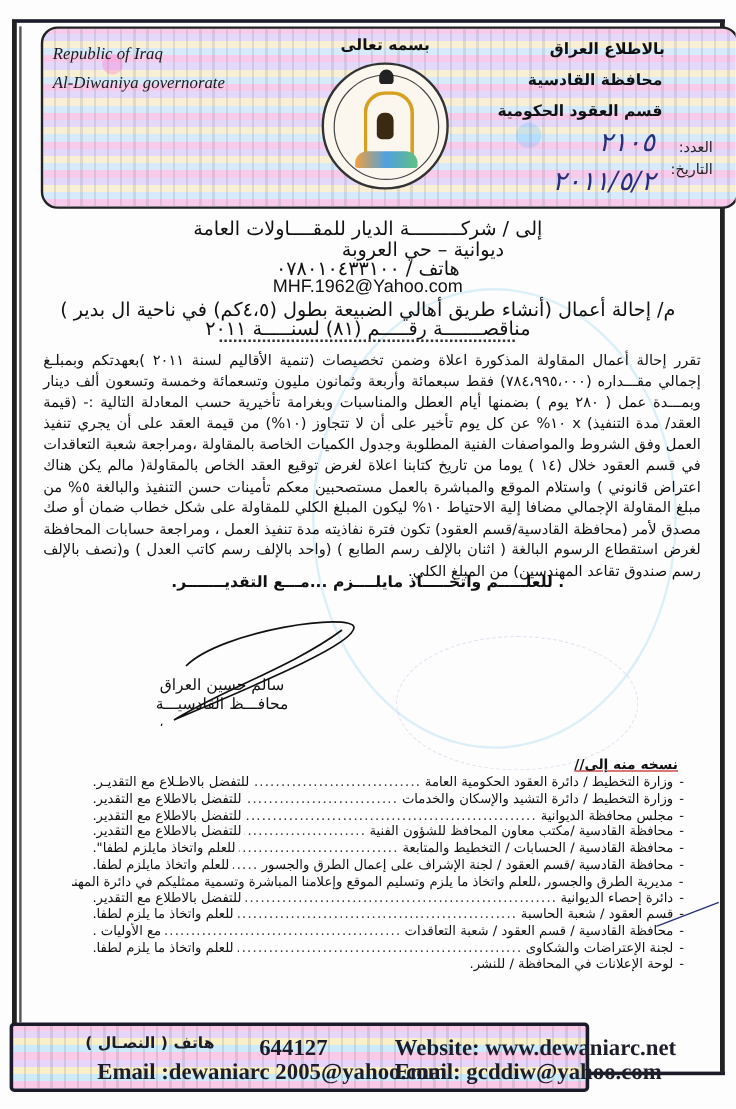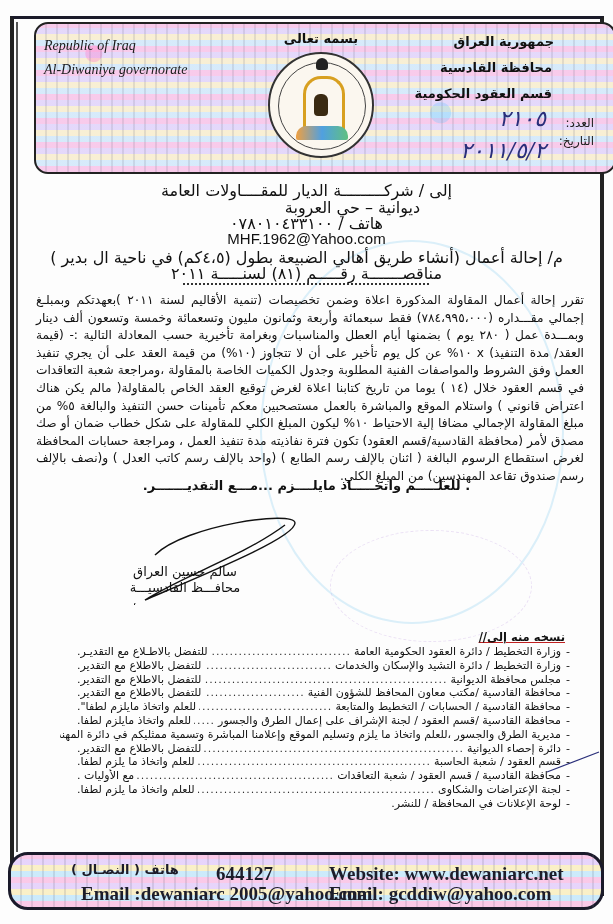--- a/index.html
+++ b/index.html
@@ -45,21 +45,21 @@
   .copies-title{position:absolute;right:48px;top:630px;font-weight:bold;font-size:11.5px;direction:rtl;text-decoration:underline;text-decoration-color:#c02020;}
   .copies{position:absolute;left:60px;top:645px;width:510px;direction:rtl;font-size:11px;line-height:13.8px;}
   .copy-row{display:flex;flex-direction:row;align-items:baseline;white-space:nowrap;overflow:hidden;}
   .copy-row .dash{margin-left:5px;}
   .copy-row .recipient{flex:0 0 auto;}
   .copy-row .leader{flex:1 1 auto;overflow:hidden;color:#333;letter-spacing:1px;margin:0 3px;}
   .copy-row .leader::after{content:"..............................................................................................................................";}
   .copy-row .action{flex:0 0 auto;margin-left:17px;}
   .pen-line{position:absolute;left:545px;top:750px;width:56px;height:26px;}
   
-  .footer{position:absolute;left:8px;top:852px;width:596px;height:58px;border:3px solid #1a1a2a;border-radius:20px;box-sizing:border-box;
+  .footer{position:absolute;left:8px;top:852px;width:483px;height:58px;border:3px solid #1a1a2a;border-radius:4px;box-sizing:border-box;
     background:repeating-linear-gradient(0deg, rgba(255,170,220,.55) 0 6px, rgba(170,230,255,.55) 6px 12px, rgba(255,240,160,.55) 12px 18px, rgba(220,190,255,.55) 18px 24px),#f5f0f7;}
   .footer-overlay{position:absolute;inset:0;background:repeating-linear-gradient(90deg, rgba(255,255,255,0) 0 9px, rgba(110,110,130,.18) 9px 11px);}
   .ft{position:absolute;font-family:"Liberation Serif",serif;font-weight:bold;font-size:19px;color:#1d1d2a;white-space:nowrap;}
   .ft-ar{position:absolute;font-weight:bold;font-size:13px;direction:rtl;color:#1d1d2a;}
 </style>
 </head>
 <body>
 
 <div class="page">
 
@@ -71,21 +71,21 @@
     <div class="hdr-en" style="top:14px;">Republic of Iraq</div>
     <div class="hdr-en" style="top:38px;">Al-Diwaniya governorate</div>
     <div class="bismillah">بسمه تعالى</div>
     <div class="logo">
       <div class="ring"></div>
       <div class="top"></div>
       <div class="arch"></div>
       <div class="pot"></div>
       <div class="base"></div>
     </div>
-    <div class="hdr-ar" style="top:10px;right:60px;">جمهورية العراق</div>
+    <div class="hdr-ar" style="top:10px;right:60px;">بالاطلاع العراق</div>
     <div class="hdr-ar" style="top:36px;right:62px;">محافظة القادسية</div>
     <div class="hdr-ar" style="top:62px;right:62px;">قسم العقود الحكومية</div>
     <div class="label-small" style="top:92px;right:20px;">العدد:</div>
     <div class="hand" style="top:82px;right:68px;">٢١٠٥</div>
     <div class="label-small" style="top:110px;right:20px;margin-left:38px;">التاريخ:</div>
     <div class="hand" style="top:114px;right:68px;">٢٠١١/٥/٢</div>
   </div>
 
   <div class="watermark"></div>
   <div class="watermark2"></div>

